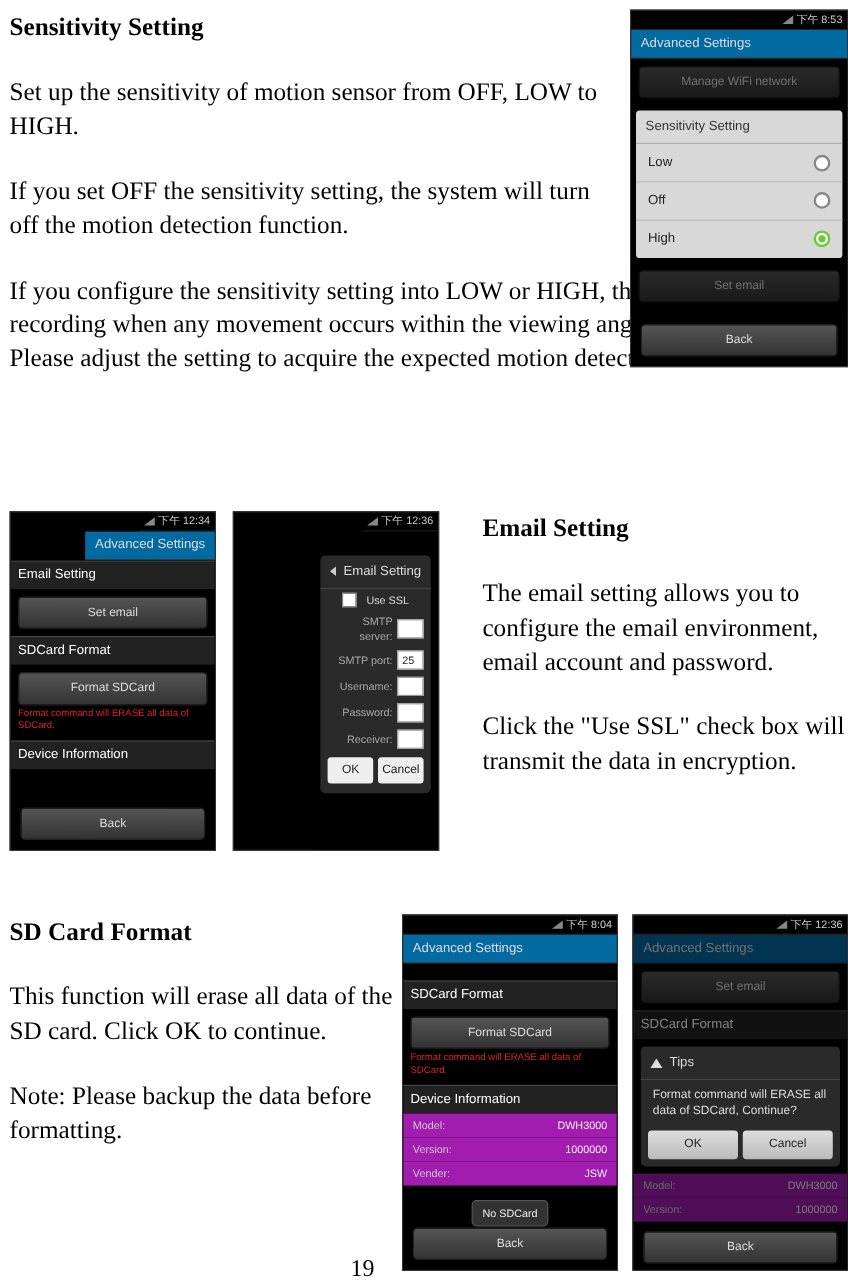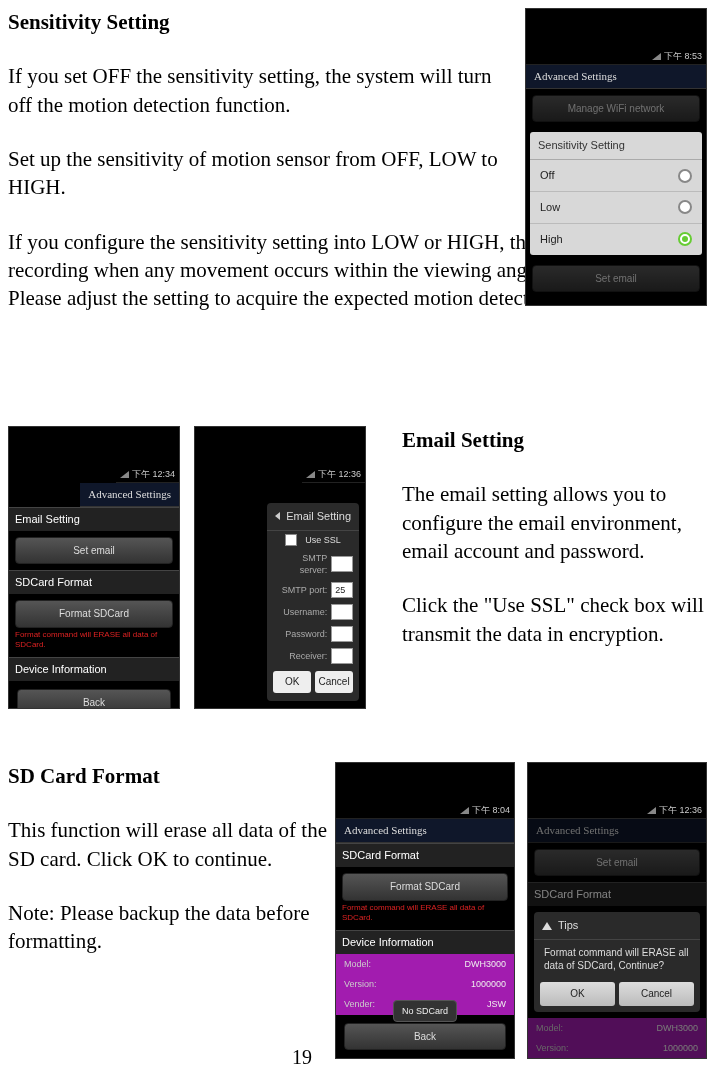--- a/index.html
+++ b/index.html
@@ -32,23 +32,23 @@
     .section3 p { margin-bottom: 26px; }
     .section3 .phones { position: absolute; right: 0; top: 0; display: flex; gap: 12px; border-radius: 31px; }
 
     .page-num { position: absolute; bottom: 2px; left: 0; width: 604px; text-align: center; font-size: 20px; }
 
     
     .phone { background: #000; color: #fff; font-family: Arial, sans-serif; font-size: 11px; display: flex; flex-direction: column; border: 1px solid #333; }
     .phone.narrow { width: 172px; height: 283px; align-items: flex-end; }
     .phone.wide { width: 182px; height: 298px; }
     .phone.med { width: 180px; height: 297px; }
-    .statusbar { display: flex; justify-content: flex-end; align-items: center; gap: 3px; height: 16px; padding: 0 4px; font-size: 9px; color: #ccc; border-bottom: 1px solid #222; margin-top: 40px; }
+    .statusbar { display: flex; justify-content: flex-end; align-items: center; gap: 3px; height: 16px; padding: 0 4px; font-size: 9px; color: #ccc; border-bottom: 1px solid #222; }
     .statusbar .sig { display:inline-block; width:0;height:0;border-style:solid;border-width:0 0 7px 9px;border-color:transparent transparent #888 transparent;}
-    .header { background: #0f172a; padding: 4px 8px; font-size: 11px; color: #ddd; border-bottom: 1px solid #333; font-family: Liberation Serif, serif; }
+    .header { background: #0369a1; padding: 4px 8px; font-size: 11px; color: #ddd; border-bottom: 1px solid #333; }
     .phone-body { flex: 1; background: #000; display: flex; flex-direction: column; overflow: hidden; }
     .section-label { background: #222; color: #fff; font-size: 11px; padding: 4px 6px; border-top: 1px solid #444; }
     .btn-row { padding: 6px; background: #000; }
     .pbtn { background: linear-gradient(#555,#333); color: #ddd; text-align: center; padding: 6px 4px; border-radius: 4px; font-size: 10px; border: 1px solid #222; }
     .warn { color: #d22; font-size: 8px; padding: 2px 6px 6px; }
     .back-row { margin-top: auto; padding: 8px; }
     
     
     .modal-light { background: #d8d8d8; color: #222; border-radius: 3px; margin: 4px; }
     .modal-light .mtitle { padding: 6px 8px; font-size: 11px; color: #333; border-bottom: 1px solid #aaa; }
@@ -85,43 +85,43 @@
 
     .dim-section { opacity: 0.5; }
     .phone.rel { position: relative; }
   </style>
 </head>
 <body>
 
 <div class="section1">
   <div class="text">
     <h2>Sensitivity Setting</h2>
+    <p>Set up the sensitivity of motion sensor from OFF, LOW to HIGH.</p>
     <p>If you set OFF the sensitivity setting, the system will turn off the motion detection function.</p>
-    <p>Set up the sensitivity of motion sensor from OFF, LOW to HIGH.</p>
   </div>
   <p style="width:690px;">If you configure the sensitivity setting into LOW or HIGH, the system will start recording when any movement occurs within the viewing angle of the camera. Please adjust the setting to acquire the expected motion detection.</p>
 
   <div class="phone wide phone-top-right">
     <div class="statusbar">
       <span class="sig"></span>
       <span>下午 8:53</span>
     </div>
     <div class="header">Advanced Settings</div>
     <div class="phone-body">
       <div class="btn-row dim-section">
           <div class="pbtn">Manage WiFi network</div>
         </div>
       <div class="modal-light">
         <div class="mtitle">Sensitivity Setting</div>
         <div class="optrow">
+          <span>Low</span>
+          <span class="radio"></span>
+        </div>
+        <div class="optrow">
           <span>Off</span>
-          <span class="radio"></span>
-        </div>
-        <div class="optrow">
-          <span>Low</span>
           <span class="radio"></span>
         </div>
         <div class="optrow" style="border-bottom:none;">
           <span>High</span>
           <span class="radio on"></span>
         </div>
       </div>
       <div class="btn-row dim-section">
           <div class="pbtn">Set email</div>
         </div>

